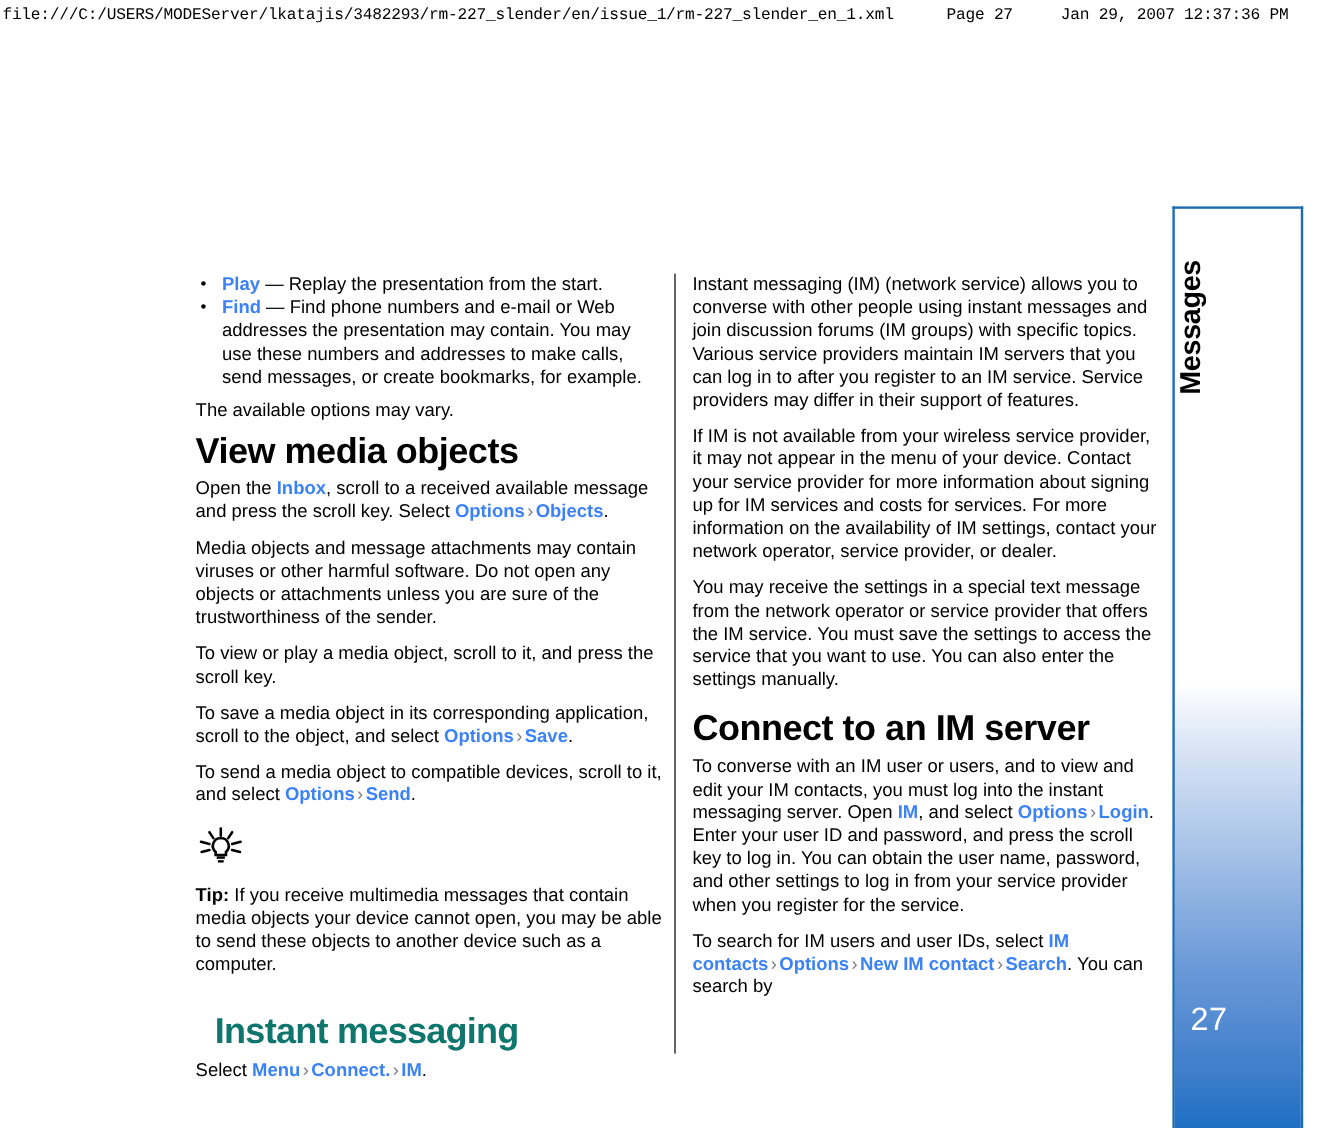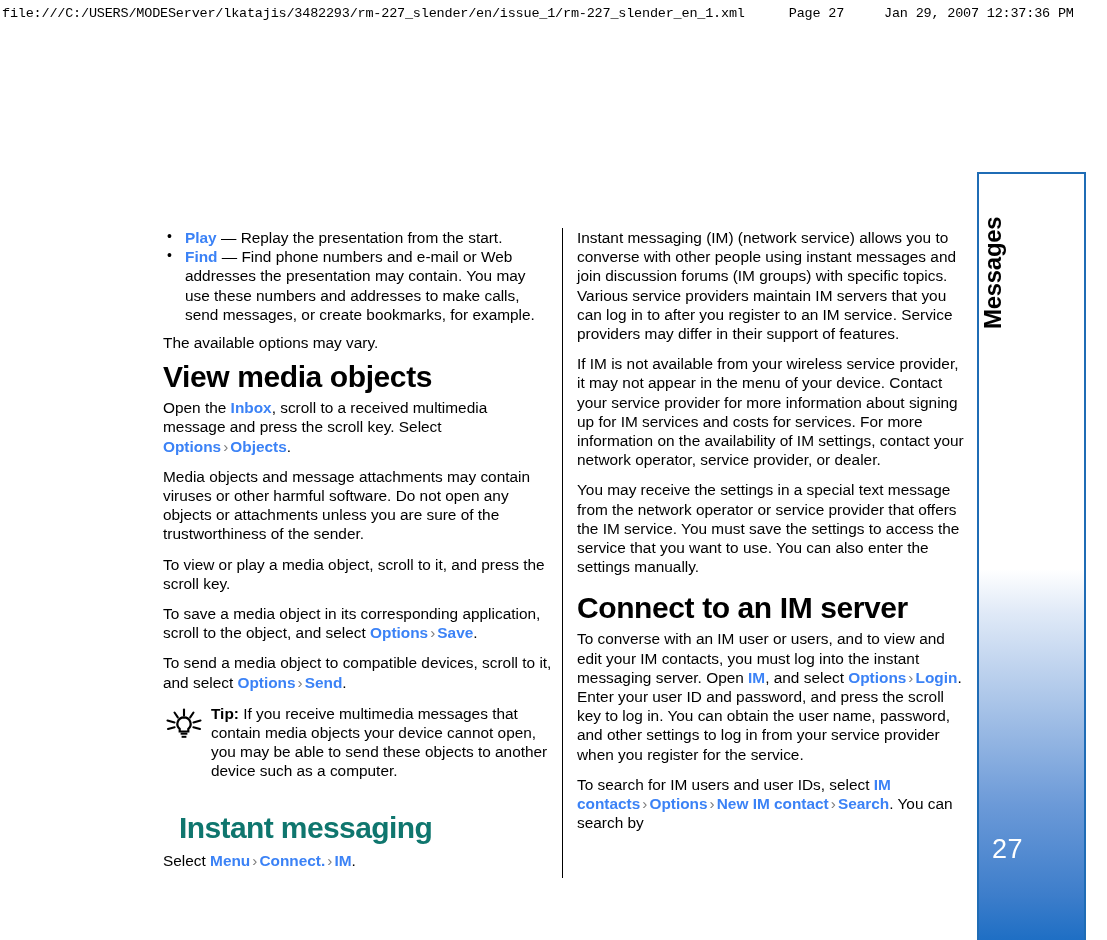--- a/index.html
+++ b/index.html
@@ -120,20 +120,21 @@
     font-weight: normal;
     padding: 0 2px;
   }
   .bold { font-weight: bold; }
 
   
   .tip-note {
     position: relative;
     display: flex;
     margin: 12px 0 10px 0;
+    flex-direction: column;
   }
   .tip-icon {
     flex: 0 0 48px;
     width: 48px;
     padding-top: 4px;
   }
   .tip-body {
     flex: 1 1 auto;
     padding-left: 0px;
   }
@@ -202,21 +203,21 @@
       </li>
       <li>
         <span class="lnk">Find</span><span> — </span><span>Find phone numbers and e-mail or Web addresses the presentation may contain. You may use these numbers and addresses to make calls, send messages, or create bookmarks, for example.</span>
       </li>
     </ul>
 
     <p class="para">The available options may vary.</p>
 
     <h2 class="section-heading first">View media objects</h2>
 
-    <p class="para"><span>Open the </span><span class="lnk">Inbox</span><span>, scroll to a received multimedia message and press the scroll key. Select </span><span class="lnk">Options</span><span class="sep">›</span><span class="lnk">Objects</span><span>.</span></p>
+    <p class="para"><span>Open the </span><span class="lnk">Inbox</span><span>, scroll to a received available message and press the scroll key. Select </span><span class="lnk">Options</span><span class="sep">›</span><span class="lnk">Objects</span><span>.</span></p>
 
     <p class="para">Media objects and message attachments may contain viruses or other harmful software. Do not open any objects or attachments unless you are sure of the trustworthiness of the sender.</p>
 
     <p class="para">To view or play a media object, scroll to it, and press the scroll key.</p>
 
     <p class="para"><span>To save a media object in its corresponding application, scroll to the object, and select </span><span class="lnk">Options</span><span class="sep">›</span><span class="lnk">Save</span><span>.</span></p>
 
     <p class="para"><span>To send a media object to compatible devices, scroll to it, and select </span><span class="lnk">Options</span><span class="sep">›</span><span class="lnk">Send</span><span>.</span></p>
 
     <div class="tip-note">

